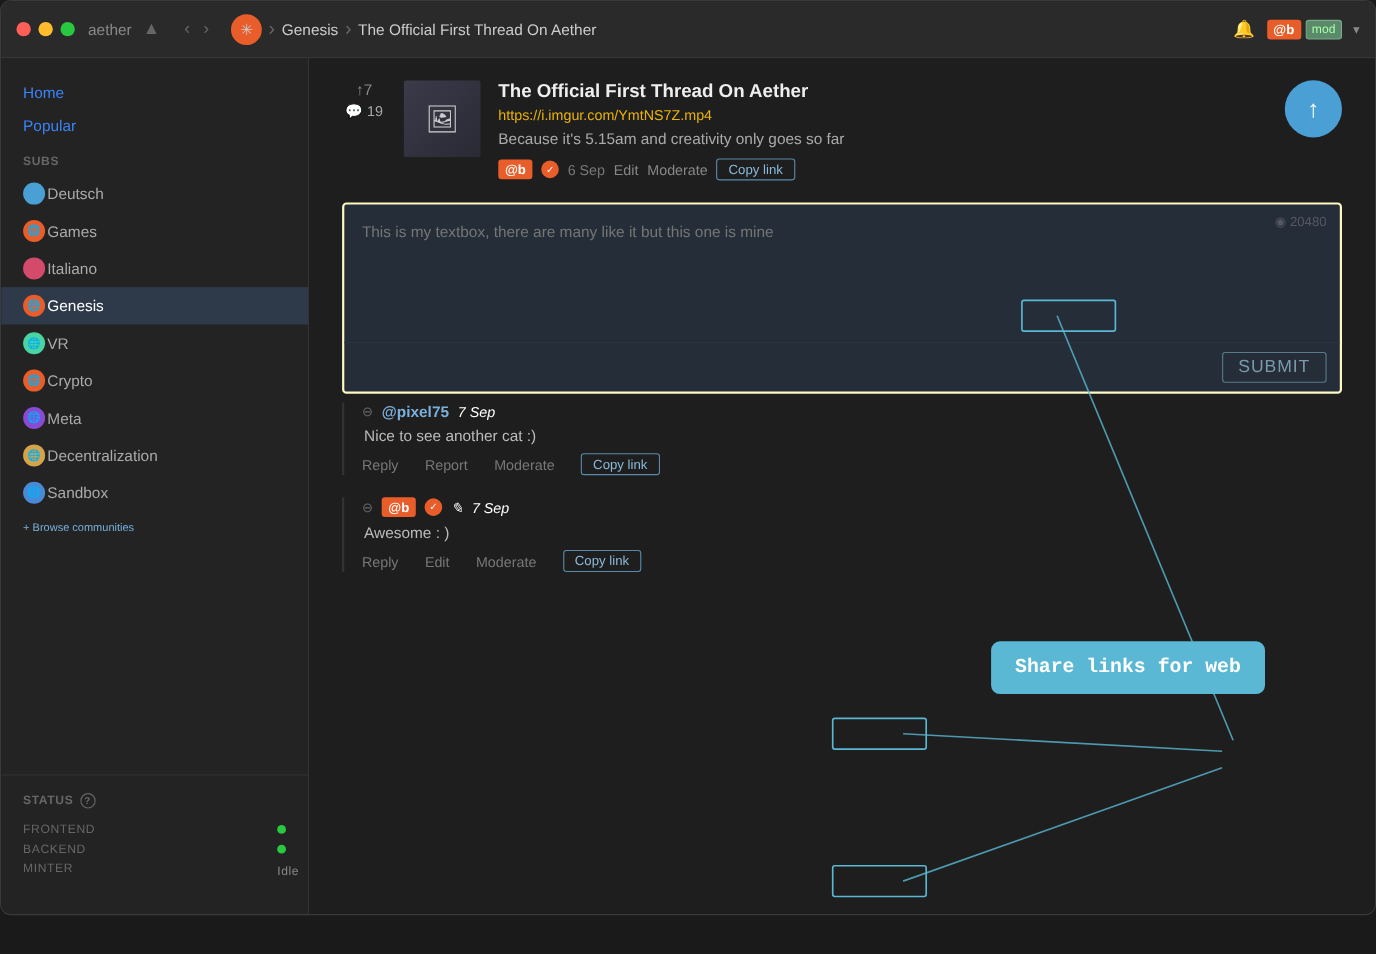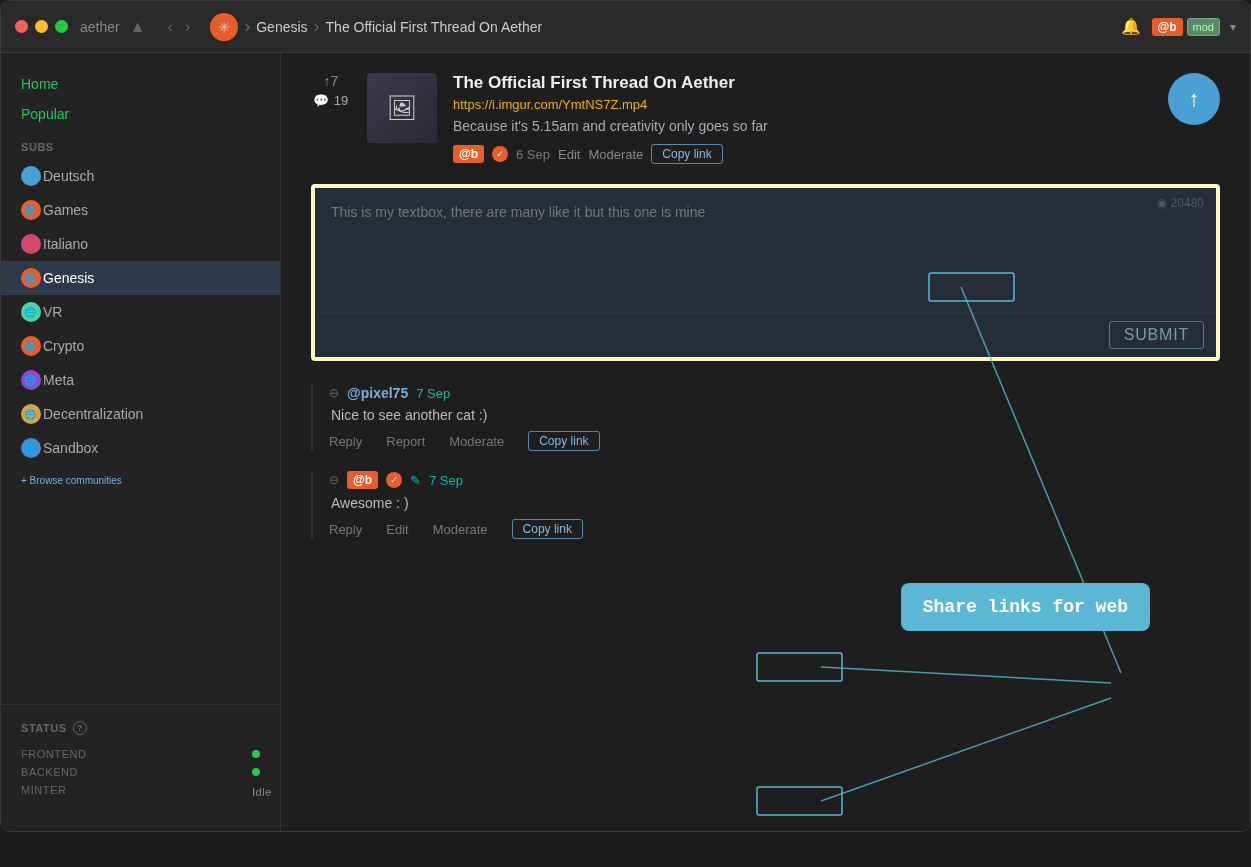--- a/index.html
+++ b/index.html
@@ -147,21 +147,21 @@
       background: #232323;
       display: flex;
       flex-direction: column;
       flex-shrink: 0;
       border-right: 1px solid #333;
       padding: 16px 0;
     }
 
     .sidebar-nav-item {
       padding: 7px 20px;
-      color: #22c55e;
+      color: #3b82f6;
       font-size: 14px;
       cursor: pointer;
     }
 
     .sidebar-section-label {
       padding: 12px 20px 6px;
       color: #666;
       font-size: 11px;
       font-weight: bold;
       letter-spacing: 0.05em;
@@ -375,23 +375,23 @@
       align-items: center;
       justify-content: center;
       cursor: pointer;
       font-size: 22px;
       color: white;
     }
 
     
     .reply-box {
       background: #252e38;
-      border: 4px solid #fef9c3;
+      border: 2px solid #fef9c3;
       border-radius: 4px;
-      margin-bottom: 24px;
+      margin-bottom: 8px;
       position: relative;
     }
     .reply-box-counter {
       position: absolute;
       top: 8px;
       right: 12px;
       color: #556;
       font-size: 12px;
       display: flex;
       align-items: center;
@@ -442,22 +442,23 @@
       color: #666;
       font-size: 12px;
       cursor: pointer;
     }
     .comment-author {
       color: #7aafda;
       font-size: 14px;
       font-weight: 600;
     }
     .comment-date {
-      color: #14b8a6;
+      color: #ffffff;
       font-size: 13px;
+      font-style: italic;
     }
     .comment-body {
       color: #bbb;
       font-size: 14px;
       margin-bottom: 8px;
       padding-left: 2px;
     }
     .comment-actions {
       display: flex;
       align-items: center;

